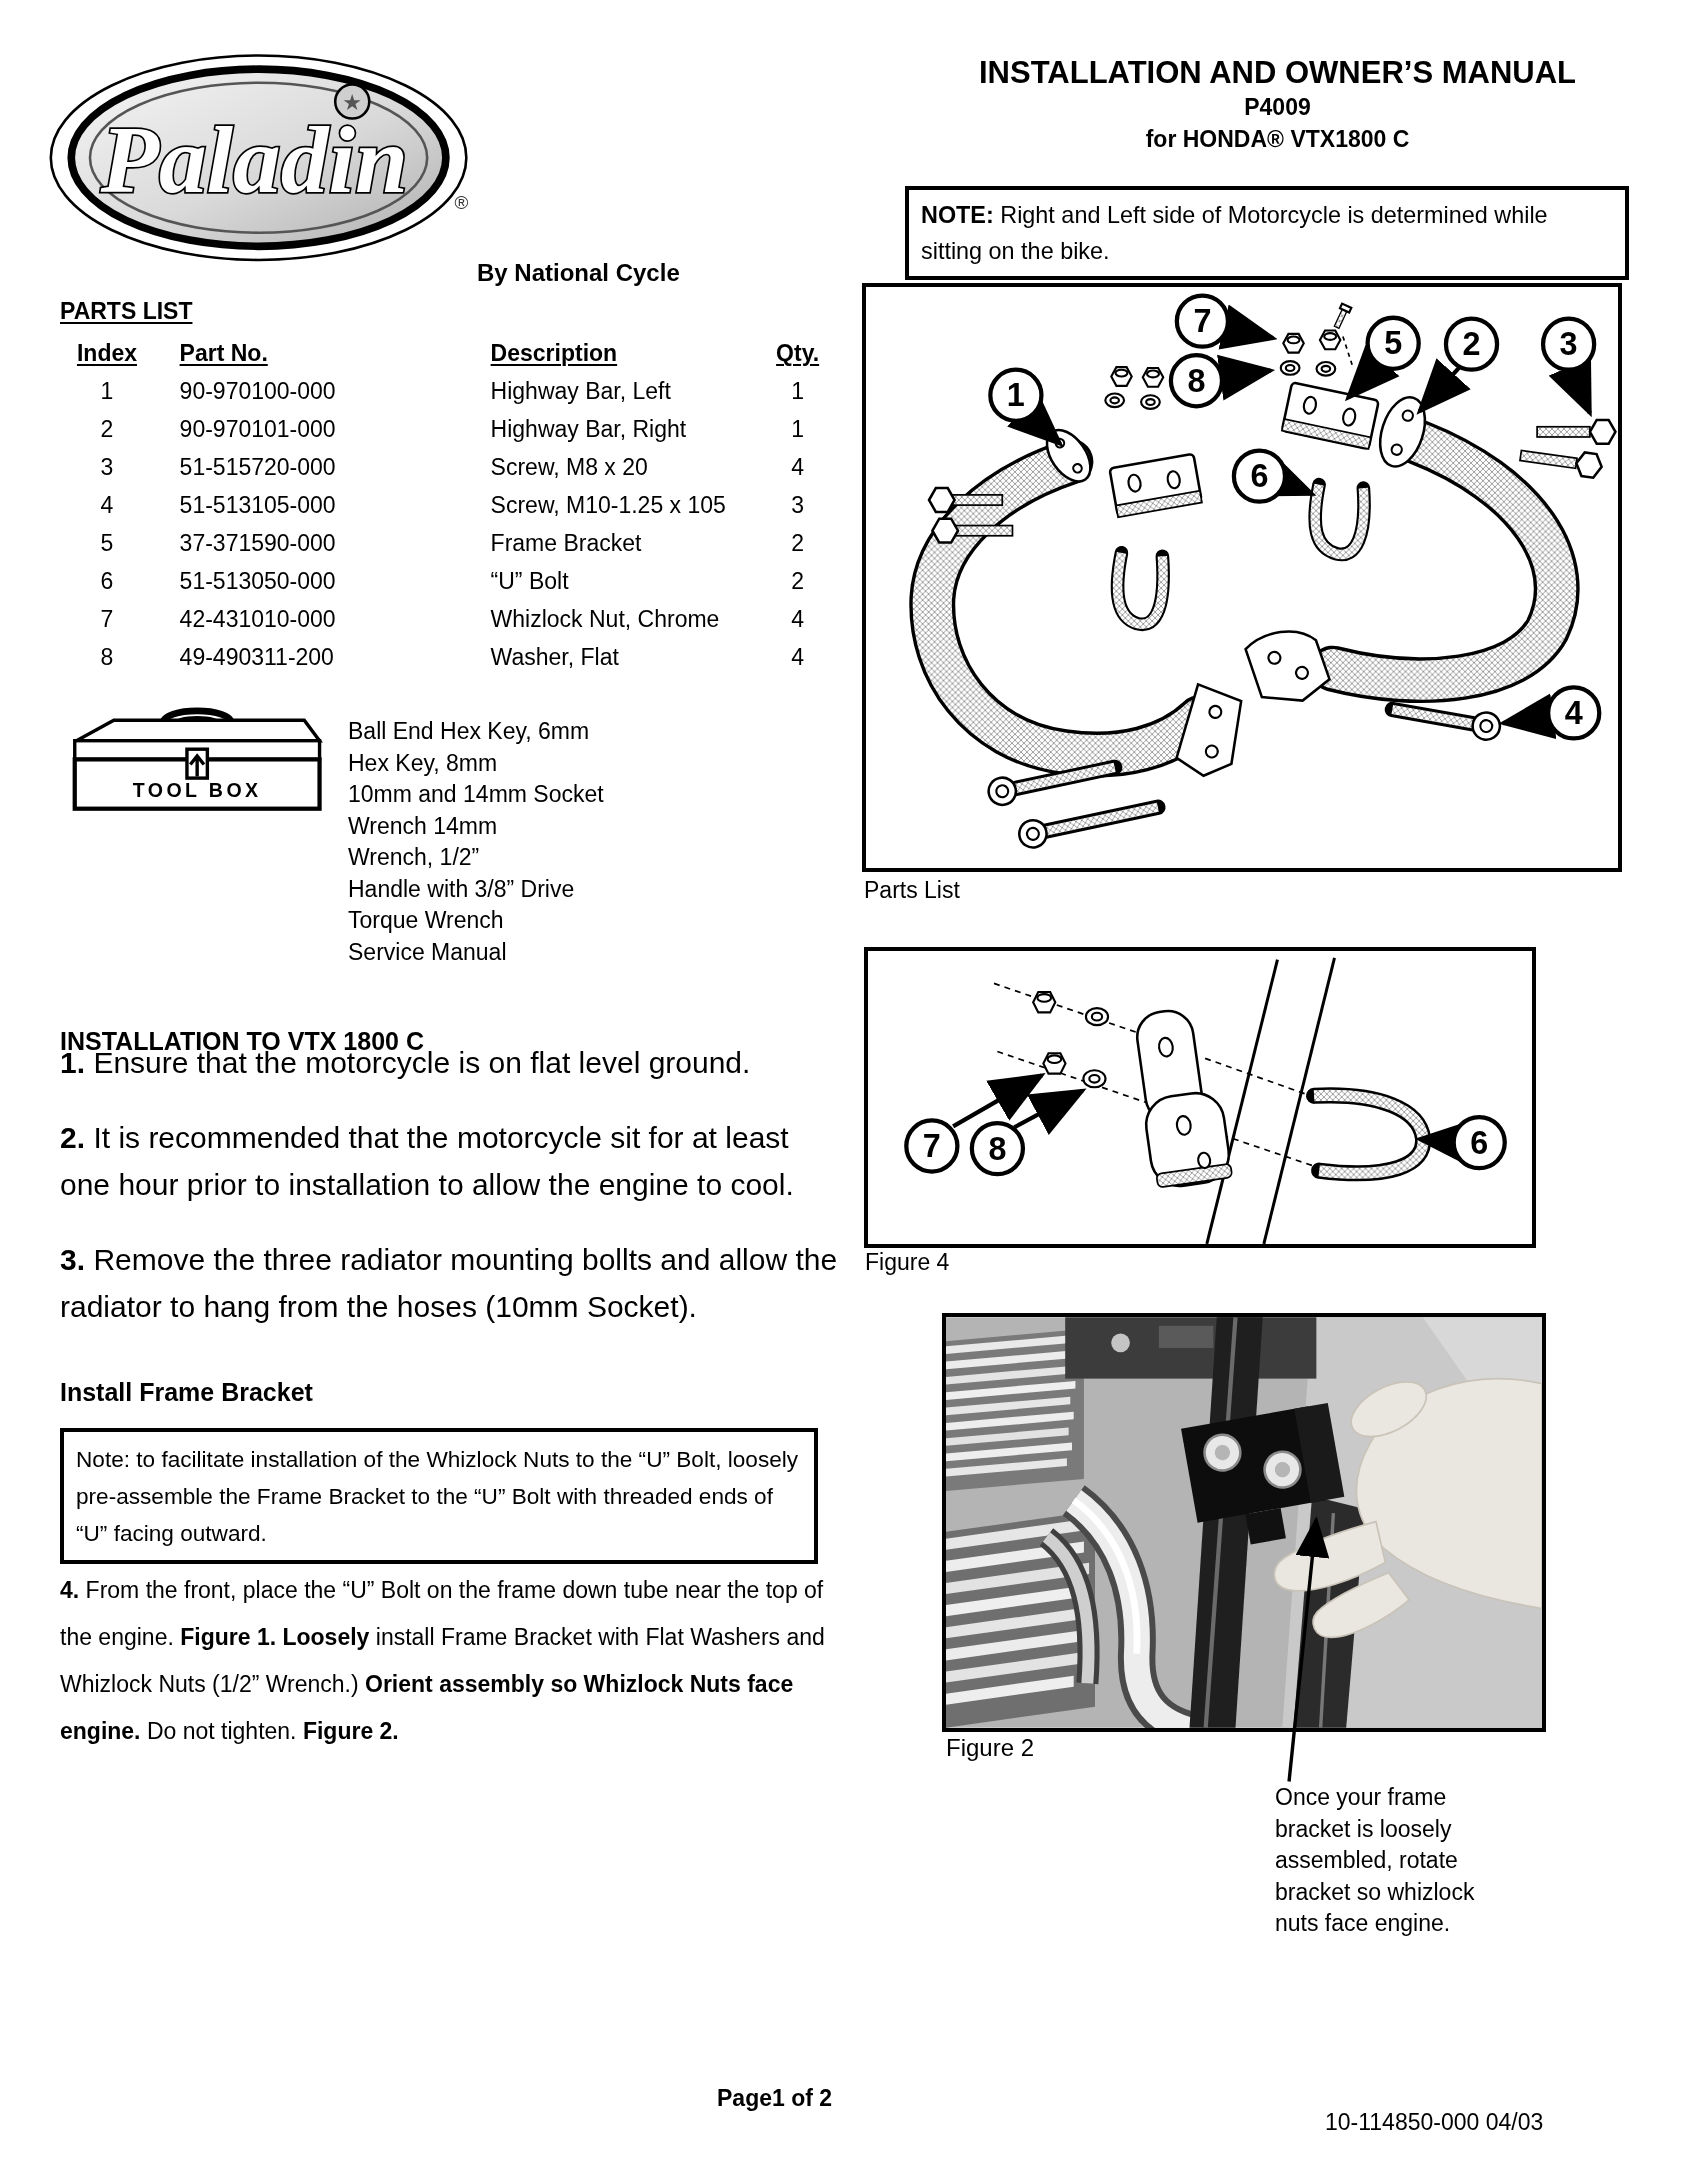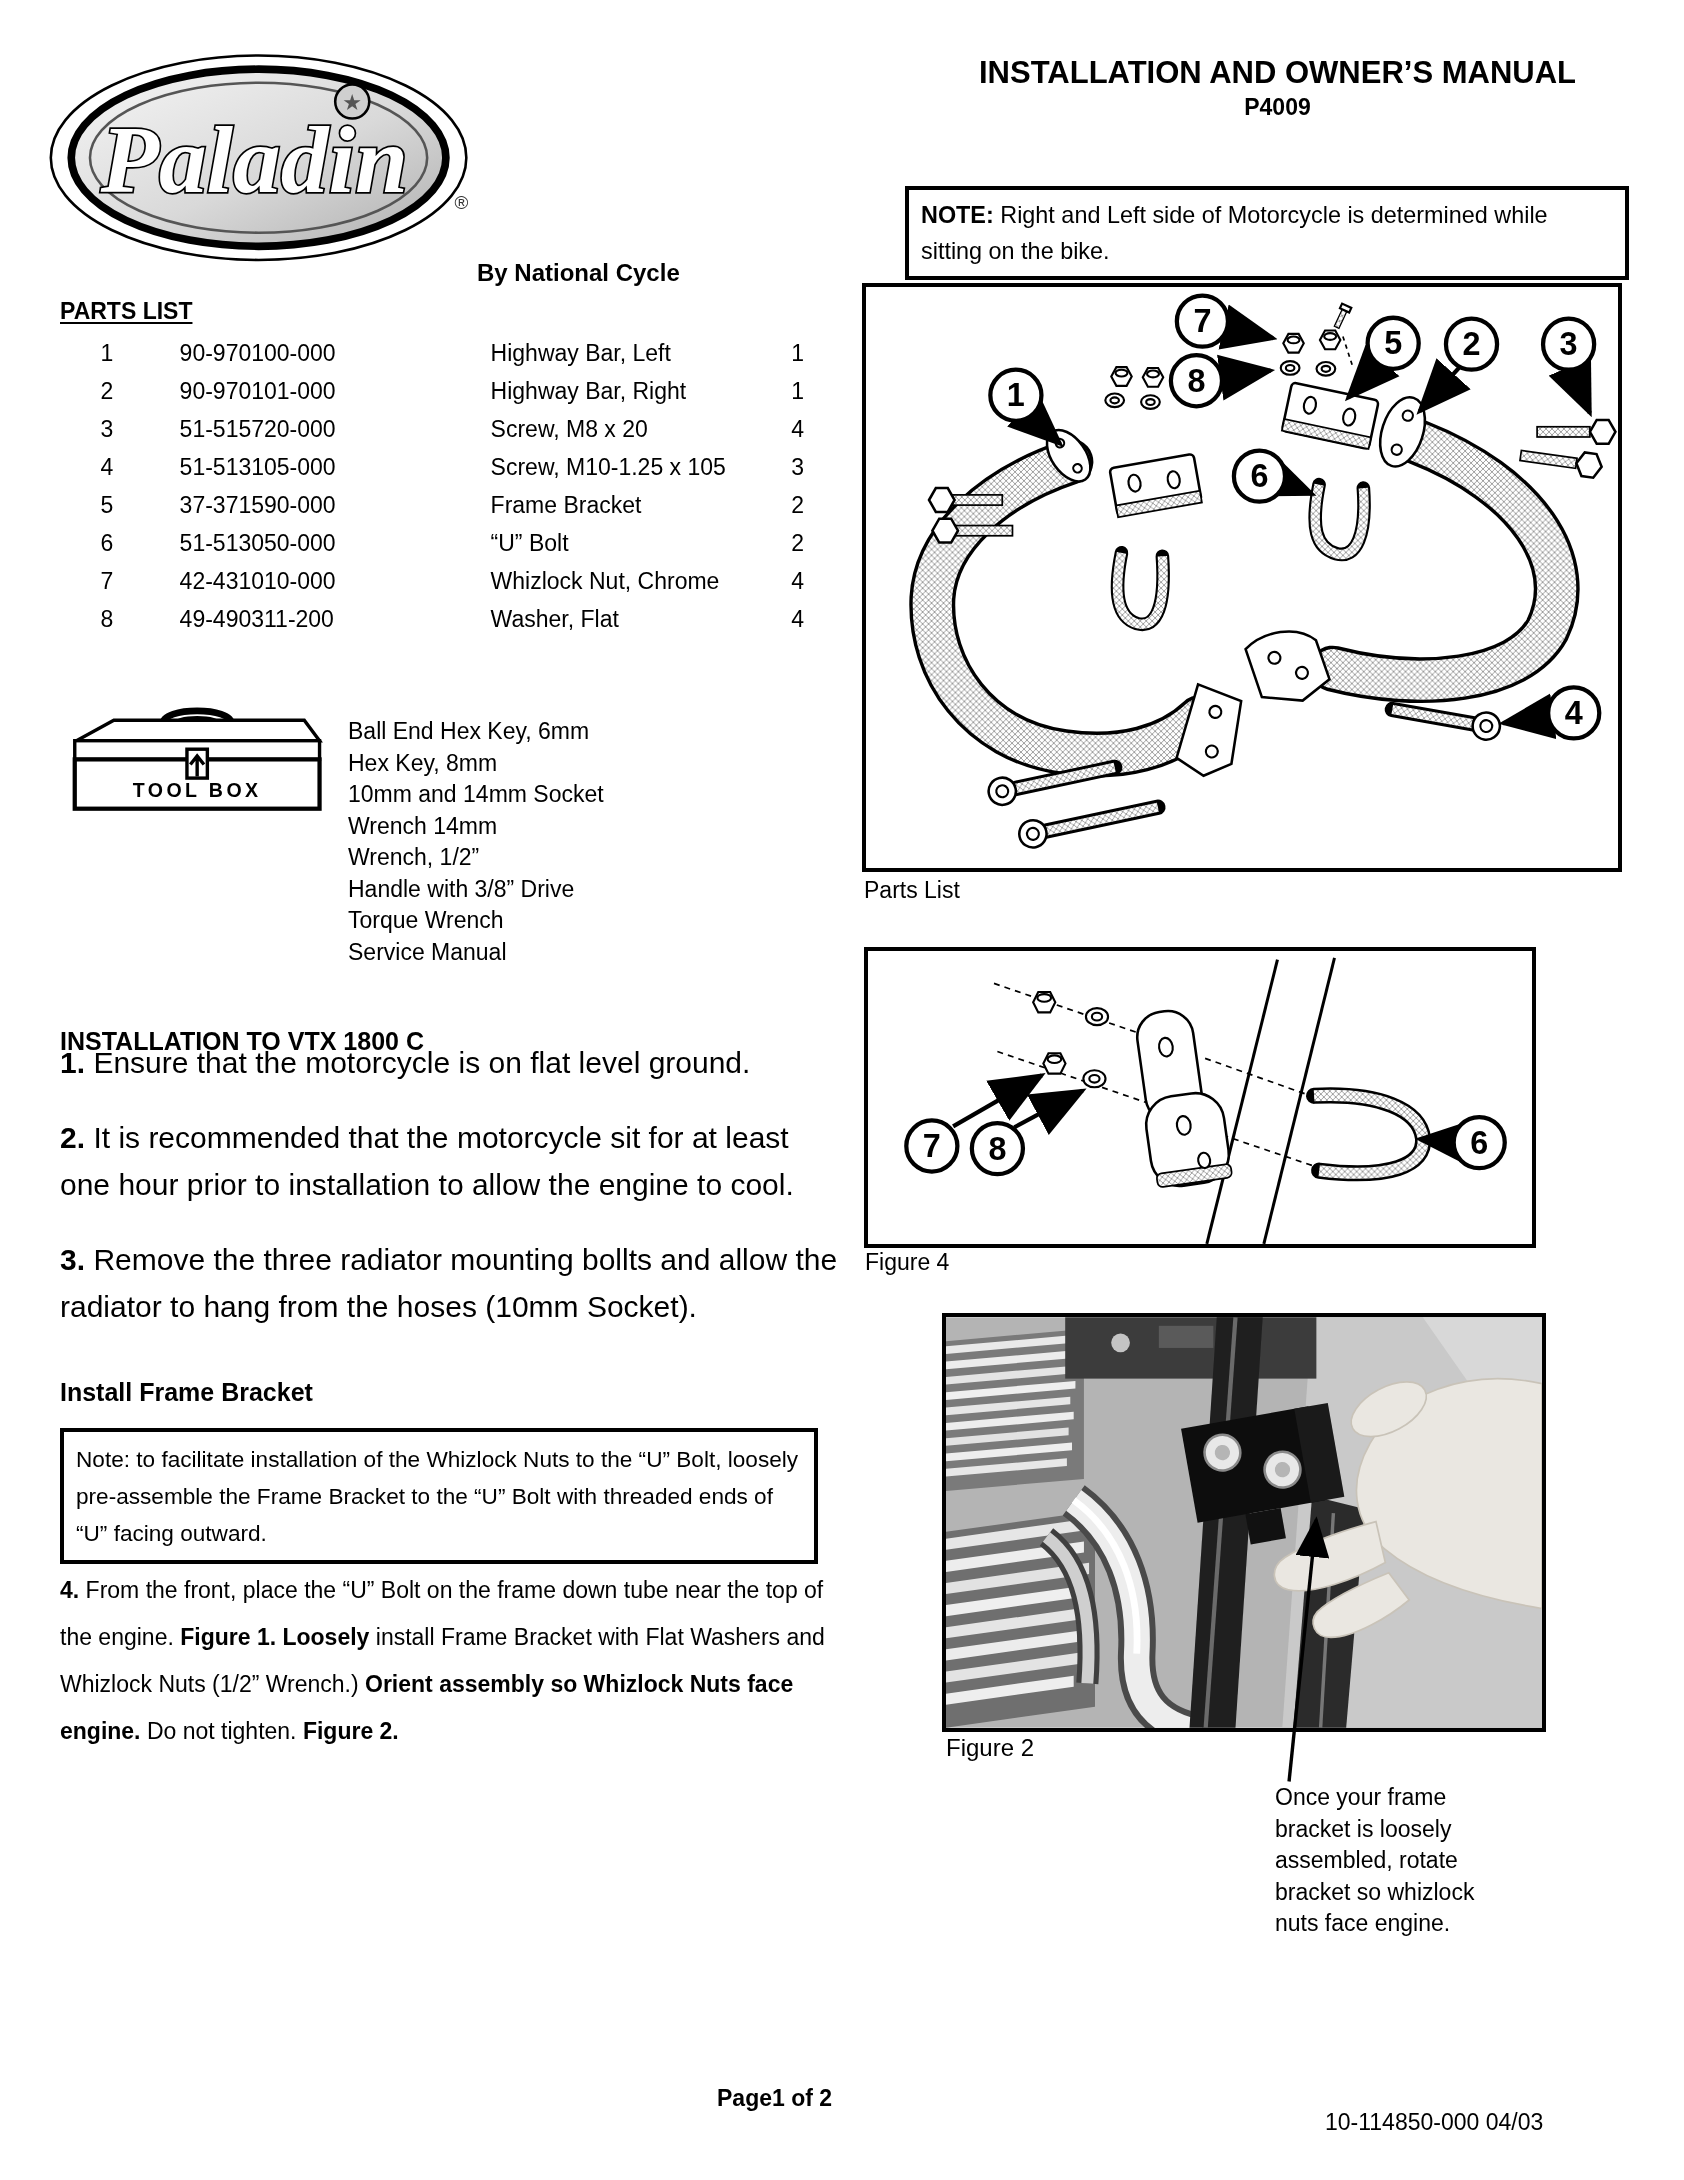--- a/index.html
+++ b/index.html
@@ -65,20 +65,26 @@
     <circle cx="362" cy="64" r="20" fill="#cfcfcf" stroke="#000" stroke-width="3"></circle>
     <text x="362" y="74" text-anchor="middle" style="font-size:26px;fill:#555;">★</text>
     <text x="482" y="190" style="font-size:22px;fill:#333;">®</text>
   </svg>
 
   <div class="abs byline">By National Cycle</div>
 
   <div class="abs plheading u">PARTS LIST</div>
 
   <div class="abs ptable">
+    <div class="tr th">
+      <div class="c1"><span>Index</span></div>
+      <div class="c2"><span>Part No.</span></div>
+      <div class="c3"><span>Description</span></div>
+      <div class="c4"><span>Qty.</span></div>
+    </div>
     <div>
 
         <div class="tr">
           <div class="c1">1</div>
           <div class="c2">90-970100-000</div>
           <div class="c3">Highway Bar, Left</div>
           <div class="c4">1</div>
         </div>
 
         <div class="tr">
@@ -172,20 +178,21 @@
 
   <div class="abs notebox">
     <span>Note: to facilitate installation of the Whizlock Nuts to the “U” Bolt, loosely pre-assemble the Frame Bracket to the “U” Bolt with threaded ends of “U” facing outward.</span>
   </div>
 
   <p class="abs step4" style="margin:0;"><span><span class="b">4. </span><span>From the front,  place the “U” Bolt  on the frame down tube near the top of the engine. </span><span class="b">Figure 1. Loosely</span><span> install Frame Bracket with Flat Washers and  Whizlock Nuts (1/2” Wrench.)  </span><span class="b">Orient assembly so Whizlock Nuts face engine.</span><span> Do not tighten. </span><span class="b">Figure 2.</span></span></p>
 
   <div class="abs titleblock">
     <div class="title">INSTALLATION AND OWNER’S MANUAL</div>
     <div class="sub">P4009</div>
+    <div class="sub">for HONDA® VTX1800 C</div>
   </div>
 
   <div class="abs notebox2">
     <span class="b">NOTE:</span>
     <span>Right and Left side of Motorcycle is determined while sitting on the bike.</span>
   </div>
 
   <div class="abs figbox" style="left:862px;top:283px;width:752px;height:581px;">
     <svg width="752" height="581" viewBox="0 0 883 682">
       <defs>

